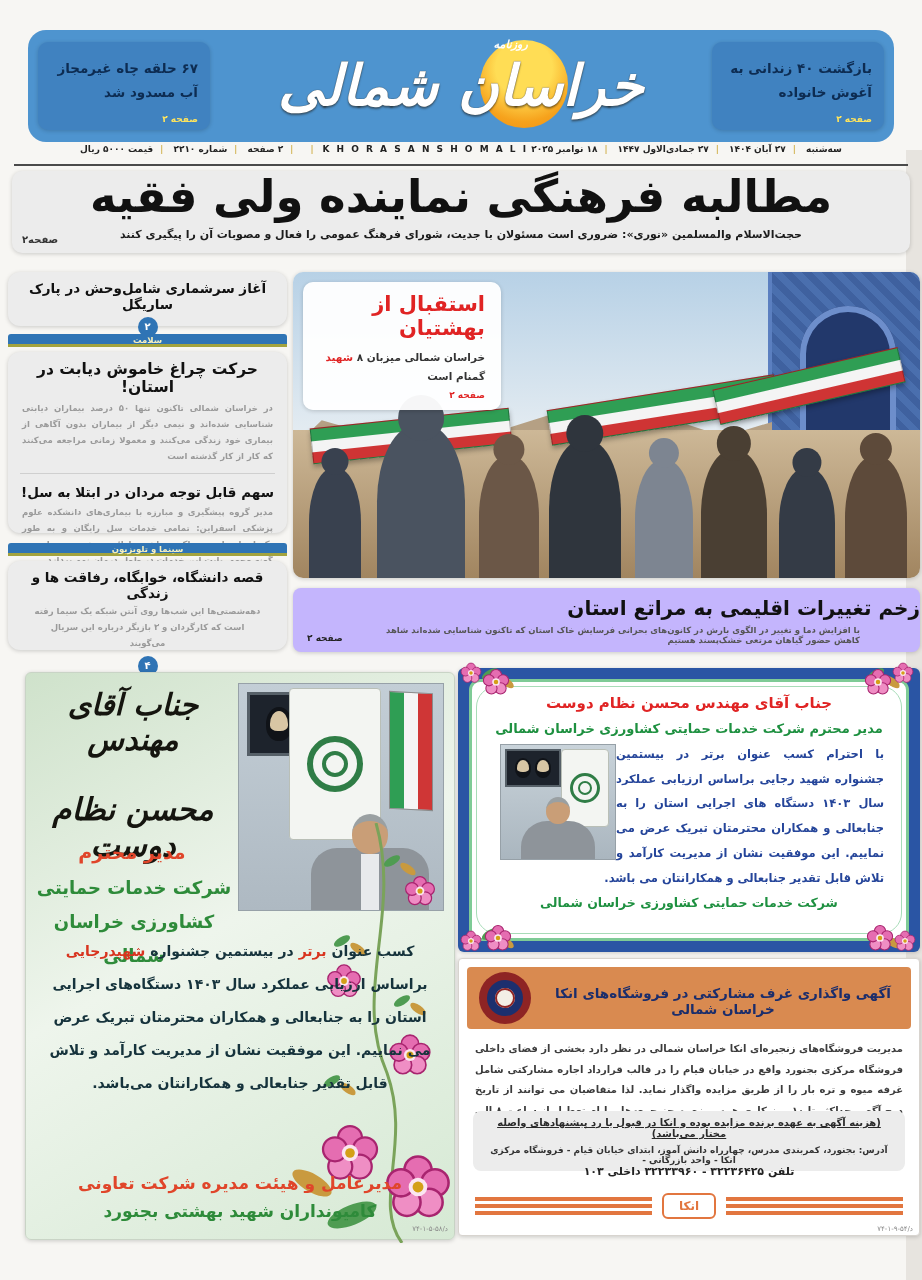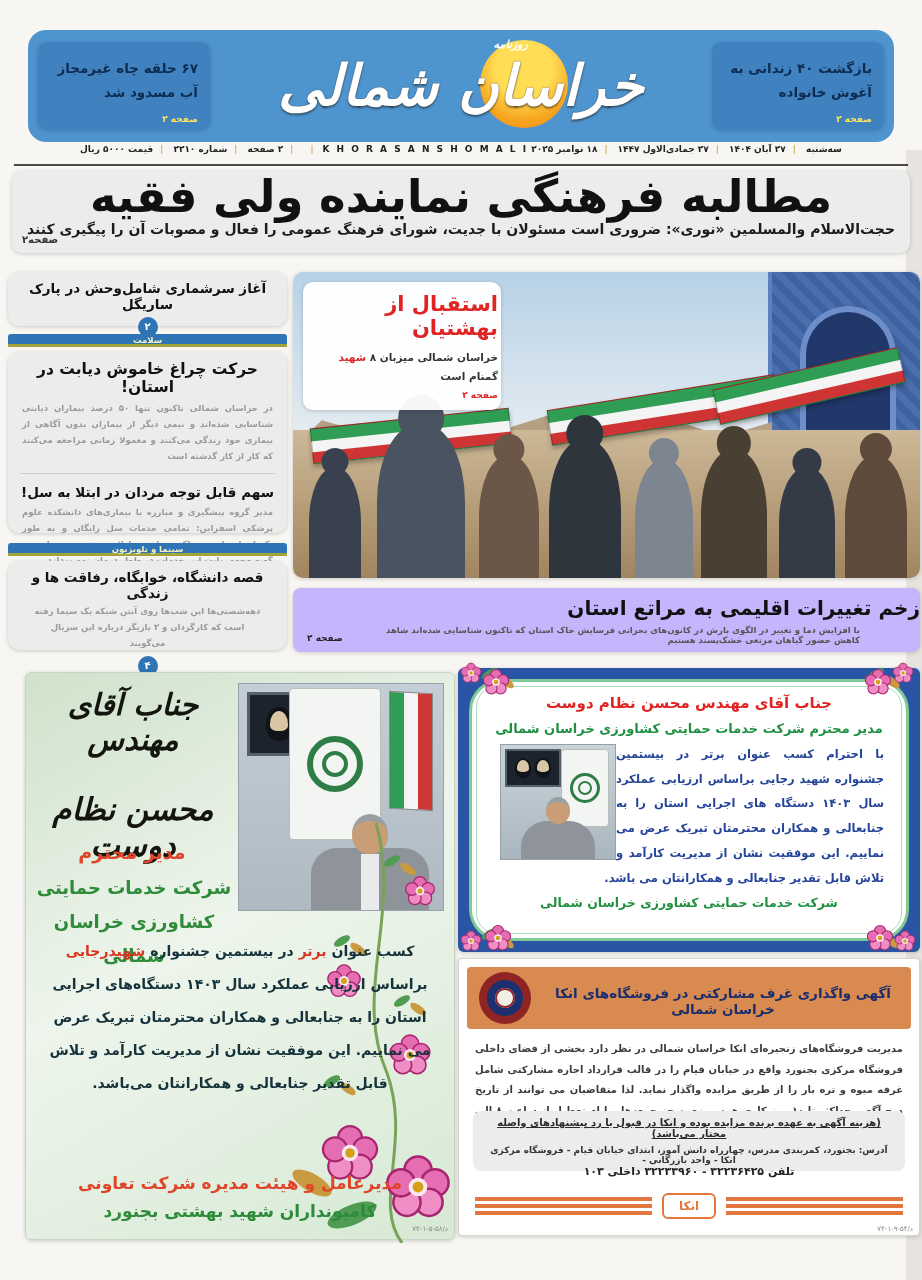--- a/index.html
+++ b/index.html
@@ -17,42 +17,42 @@
   .kicker{position:absolute;left:57%;top:8px;color:#fff;font-size:11px;font-style:italic;font-weight:700;z-index:2}
   .logo-title{position:relative;z-index:1;margin-top:22px;color:#fff;font-family:"DejaVu Serif",serif;font-style:italic;font-weight:900;font-size:56px;letter-spacing:-2px;text-shadow:0 2px 2px rgba(30,25,15,.45),0 0 1px #2f2a20}
   .dateline{position:absolute;top:144px;left:24px;right:24px;text-align:center;font-size:9px;color:#222;font-weight:700}
   .dateline span+span::before{content:"|";color:#c9a227;margin:0 7px;font-weight:400}
   .latin{direction:ltr;display:inline-block;letter-spacing:2px}
   .rule{position:absolute;top:164px;left:14px;right:14px;height:2px;background:#4a4a4a}
 
   
   .lead{position:absolute;top:171px;left:12px;right:12px;height:82px;background:#ececec;border-radius:10px;text-align:center}
   .lead h1{font-size:45px;font-weight:900;color:#111;line-height:1.05;margin-top:2px;letter-spacing:-1px}
-  .lead .deck{font-size:14px;font-weight:700;color:#1c1c1c;margin-top:1px}
+  .lead .deck{font-size:11px;font-weight:700;color:#1c1c1c;margin-top:8px}
   .lead .pref{position:absolute;left:10px;bottom:8px;font-size:10px;font-weight:700;color:#333}
 
   
   .sb-box{position:absolute;left:8px;width:279px;background:#ececec;border-radius:12px;text-align:center}
   .sb-title{font-size:13.5px;font-weight:800;color:#111;padding:8px 10px 0}
   .sb-title.big{font-size:15.5px}
   .sb-body{font-size:8.5px;color:#9a9a9a;line-height:1.9;padding:4px 14px 0;text-align:justify;font-weight:600}
   .badge{display:inline-block;width:20px;height:20px;line-height:20px;border-radius:50%;background:#2f74b5;color:#fff;font-size:10px;font-weight:700;margin:5px auto 6px}
   .sb-bar{position:absolute;left:8px;width:279px;height:13px;background:#2f74b5;border-bottom:3px solid #a3a33e;border-radius:3px 3px 0 0;color:#f6f0bf;font-size:8.5px;line-height:13px;text-align:center;font-weight:700}
   .sb-div{border-top:1px solid #cfcfcf;margin:8px 12px 2px}
 
   
   .photo{position:absolute;left:293px;top:272px;width:627px;height:306px;border-radius:10px;overflow:hidden;background:linear-gradient(#b7d1e6,#e6edf2 55%)}
   .mosque{position:absolute;top:0;right:0;width:152px;height:218px;background:repeating-linear-gradient(45deg,#4a6fae 0 7px,#3f619f 7px 14px);border-left:4px solid #5b7fc0}
   .mosque::after{content:"";position:absolute;left:28px;top:34px;width:96px;height:170px;background:#22386b;border-radius:48px 48px 0 0;box-shadow:inset 0 0 0 6px #6d8ecb}
   .mtn{position:absolute;top:118px;left:0;right:148px;height:58px;background:#b5a084;clip-path:polygon(0 100%,6% 52%,16% 76%,28% 30%,40% 78%,54% 42%,66% 82%,78% 48%,90% 80%,100% 55%,100% 100%)}
   .ground{position:absolute;top:158px;left:0;right:0;bottom:0;background:linear-gradient(#cdb897,#a18560)}
   .coffin{position:absolute;height:36px;background:linear-gradient(180deg,#2f9e54 0 34%,#f4f4f4 34% 67%,#cf3434 67% 100%);border:1px solid rgba(0,0,0,.28);box-shadow:0 3px 5px rgba(0,0,0,.3)}
   .person{position:absolute;border-radius:46% 46% 8px 8px}
   .person::before{content:"";position:absolute;left:50%;transform:translateX(-50%);top:-17%;width:52%;padding-top:52%;border-radius:50%;background:inherit}
-  .cap{position:absolute;left:10px;top:10px;width:198px;background:rgba(255,255,255,.95);border-radius:10px;padding:10px 3px;text-align:right}
+  .cap{position:absolute;left:10px;top:10px;width:198px;background:rgba(255,255,255,.95);border-radius:10px;padding:10px 16px;text-align:right}
   .cap-title{color:#e02424;font-weight:900;font-size:21px}
   .cap-sub{font-size:10.5px;color:#333;font-weight:700;margin-top:8px;line-height:1.8}
   .cap-sub .red{color:#e02424}
   .cap-page{color:#e02424;font-size:9px;font-weight:700;margin-top:4px}
 
   
   .climate{position:absolute;left:293px;top:588px;width:627px;height:64px;background:#c4b5fd;border-radius:8px;text-align:right}
   .climate h2{font-size:20px;font-weight:900;color:#111;margin-top:8px}
   .climate .deck{font-size:8.5px;color:#555;font-weight:600;margin-top:5px;padding:0 60px 0 90px}
   .climate .pref{position:absolute;left:14px;bottom:9px;font-size:9px;font-weight:800;color:#222}
@@ -77,21 +77,21 @@
   .man .head{position:absolute;left:50%;transform:translateX(-50%);top:0;width:36px;height:40px;border-radius:50% 50% 46% 46%;background:#c99e77;border-top:7px solid #9aa0a2}
   .adL-body{position:absolute;left:14px;right:14px;top:262px;z-index:2;text-align:center;font-size:14px;font-weight:800;color:#16333c;line-height:2.35}
   .adL-body .red{color:#d8341f}
   .adL-sign1{position:absolute;left:20px;right:20px;top:500px;z-index:2;text-align:center;color:#e0452a;font-weight:900;font-size:17px}
   .adL-sign2{position:absolute;left:20px;right:20px;top:528px;z-index:2;text-align:center;color:#2e8b3a;font-weight:900;font-size:17px}
   .adL-flowers{position:absolute;left:6px;bottom:2px;z-index:1}
   .tiny-code{font-size:7px;color:#8a8a8a;position:absolute}
 
   
   .adR{position:absolute;left:458px;top:668px;width:462px;height:284px;background:#2a55a4;border-radius:6px}
-  .ar-frame{position:absolute;inset:11px;background:#fff;border:3px solid #7ecb96;border-radius:32px;padding:12px 22px 24px;overflow:hidden}
+  .ar-frame{position:absolute;inset:11px;background:#fff;border:3px solid #7ecb96;border-radius:11px;padding:12px 22px 24px;overflow:hidden}
   .ar-frame::after{content:"";position:absolute;inset:4px;border:1px solid #a8dcb8;border-radius:21px;pointer-events:none}
   .ar-title{text-align:center;color:#e02424;font-weight:900;font-size:15px}
   .ar-sub{text-align:center;color:#1e9040;font-weight:900;font-size:13px;margin-top:9px}
   .ar-photo{float:left;width:116px;height:116px;margin:8px 0 4px 6px;background:linear-gradient(#c9d3da,#aab6bf);border:1px solid #96a0a7;position:relative}
   .ar-photo .frames{left:4px;top:4px;width:56px;height:38px;border-width:2px}
   .ar-photo .face{width:16px;height:20px;border-width:2px;border-bottom-width:6px}
   .ar-photo .whiteflag{right:6px;top:4px;width:48px;height:78px}
   .ar-photo .emblem{width:30px;height:30px;border-width:3px}
   .ar-photo .emblem::before{inset:5px;border-width:2px}
   .ar-photo .man{width:74px;height:62px;right:20px}

